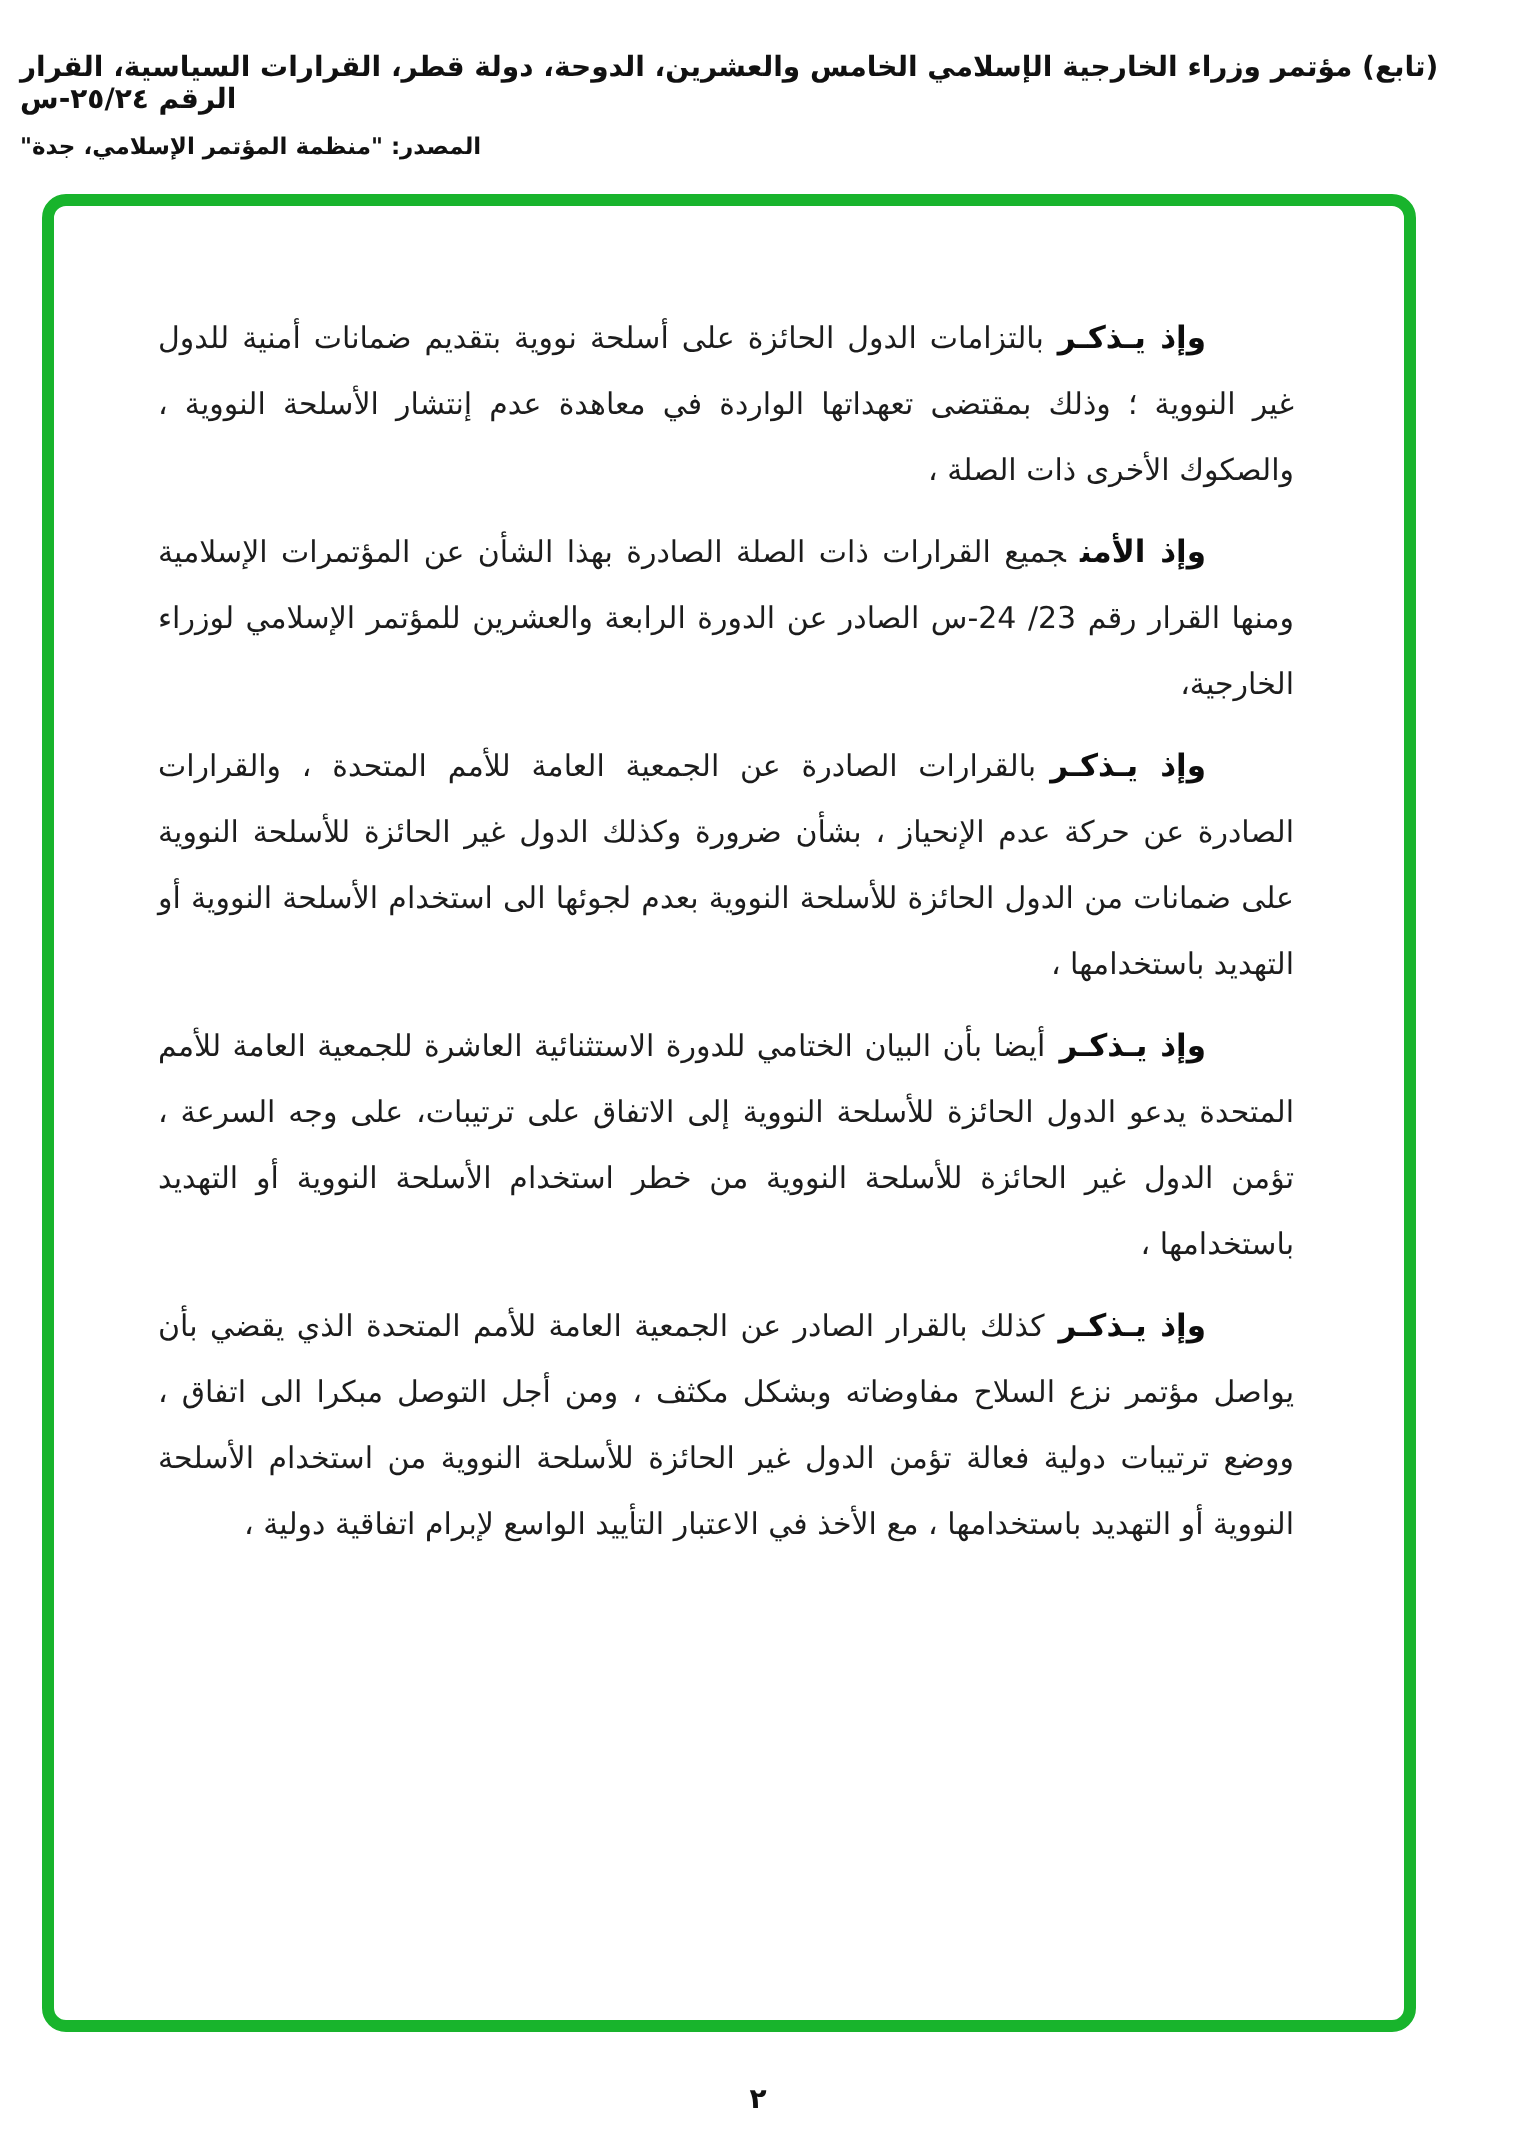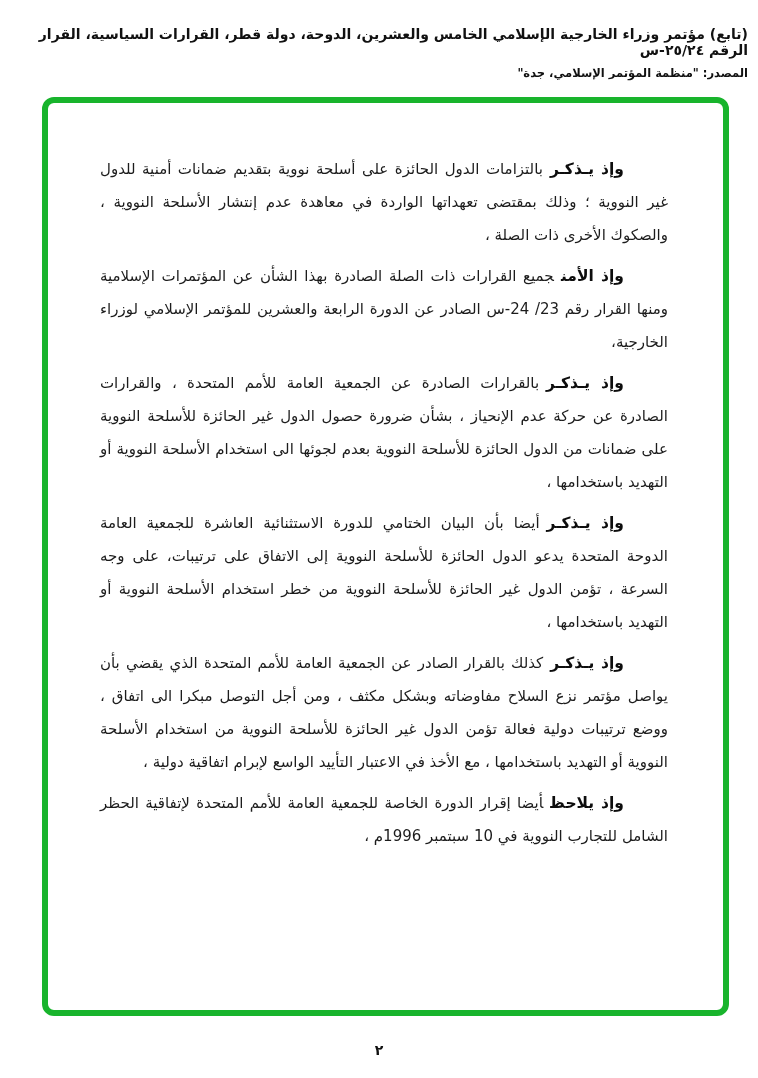--- a/index.html
+++ b/index.html
@@ -10,38 +10,38 @@
     background: #ffffff;
     font-family: "DejaVu Sans", sans-serif;
     color: #1c1c1c;
     overflow: hidden;
   }
   .doc-header {
     position: absolute;
     top: 26px;
     left: 10px;
     right: 10px;
-    text-align: right;
+    text-align: left;
     direction: rtl;
   }
   .doc-header .title-line {
     font-size: 14px;
     font-weight: bold;
     color: #111;
     letter-spacing: 0.2px;
   }
   .doc-header .source-line {
     margin-top: 8px;
     font-size: 11.5px;
     font-weight: bold;
     color: #111;
   }
   .page-frame {
     position: absolute;
-    left: 42px;
+    left: 21px;
     top: 97px;
     width: 687px;
     height: 919px;
     border: 6px solid #18b42c;
     border-radius: 12px;
     box-sizing: border-box;
     background: #ffffff;
   }
   .content {
     direction: rtl;
@@ -84,27 +84,26 @@
   </div>
 
   <div class="page-frame" style="border-color: rgb(24, 180, 44);">
     <div class="content">
 
       <p class="para"><span class="lead">وإذ يـذكـر</span><span>بالتزامات الدول الحائزة على أسلحة نووية بتقديم ضمانات أمنية للدول غير النووية ؛ وذلك بمقتضى تعهداتها الواردة في معاهدة عدم إنتشار الأسلحة النووية ، والصكوك الأخرى ذات الصلة ،</span></p>
 
 
       <p class="para"><span class="lead">وإذ الأمن</span><span>جميع القرارات ذات الصلة الصادرة بهذا الشأن عن المؤتمرات الإسلامية ومنها القرار رقم 23/ 24-س الصادر عن الدورة الرابعة والعشرين للمؤتمر الإسلامي لوزراء الخارجية،</span></p>
 
-      <p class="para"><span class="lead">وإذ يـذكـر</span><span>بالقرارات الصادرة عن الجمعية العامة للأمم المتحدة ، والقرارات الصادرة عن حركة عدم الإنحياز ، بشأن ضرورة حصول الدول غير الحائزة للأسلحة النووية على ضمانات من الدول الحائزة للأسلحة النووية بعدم لجوئها الى استخدام الأسلحة النووية أو التهديد باستخدامها ،</span></p>
+      <p class="para"><span class="lead">وإذ يـذكـر</span><span>بالقرارات الصادرة عن الجمعية العامة للأمم المتحدة ، والقرارات الصادرة عن حركة عدم الإنحياز ، بشأن ضرورة وكذلك الدول غير الحائزة للأسلحة النووية على ضمانات من الدول الحائزة للأسلحة النووية بعدم لجوئها الى استخدام الأسلحة النووية أو التهديد باستخدامها ،</span></p>
 
-      <p class="para"><span class="lead">وإذ يـذكـر</span><span>أيضا بأن البيان الختامي للدورة الاستثنائية العاشرة للجمعية العامة الدوحة المتحدة يدعو الدول الحائزة للأسلحة النووية إلى الاتفاق على ترتيبات، على وجه السرعة ، تؤمن الدول غير الحائزة للأسلحة النووية من خطر استخدام الأسلحة النووية أو التهديد باستخدامها ،</span></p>
+      <p class="para"><span class="lead">وإذ يـذكـر</span><span>أيضا بأن البيان الختامي للدورة الاستثنائية العاشرة للجمعية العامة للأمم المتحدة يدعو الدول الحائزة للأسلحة النووية إلى الاتفاق على ترتيبات، على وجه السرعة ، تؤمن الدول غير الحائزة للأسلحة النووية من خطر استخدام الأسلحة النووية أو التهديد باستخدامها ،</span></p>
 
       <p class="para"><span class="lead">وإذ يـذكـر</span><span>كذلك بالقرار الصادر عن الجمعية العامة للأمم المتحدة الذي يقضي بأن يواصل مؤتمر نزع السلاح مفاوضاته وبشكل مكثف ، ومن أجل التوصل مبكرا الى اتفاق ، ووضع ترتيبات دولية فعالة تؤمن الدول غير الحائزة للأسلحة النووية من استخدام الأسلحة النووية أو التهديد باستخدامها ، مع الأخذ في الاعتبار التأييد الواسع لإبرام اتفاقية دولية ،</span></p>
 
 
-      <p class="para"><span class="lead">وإذ يلاحظ</span><span>أيضا إقرار الدورة الخاصة للجمعية العامة للأمم المتحدة لإتفاقية الحظر الشامل للتجارب النووية في 10 سبتمبر 1996م ،</span></p>
 
     </div>
   </div>
 
   <div class="page-number">٢</div>
 
 </div>
 
 </body></html>

